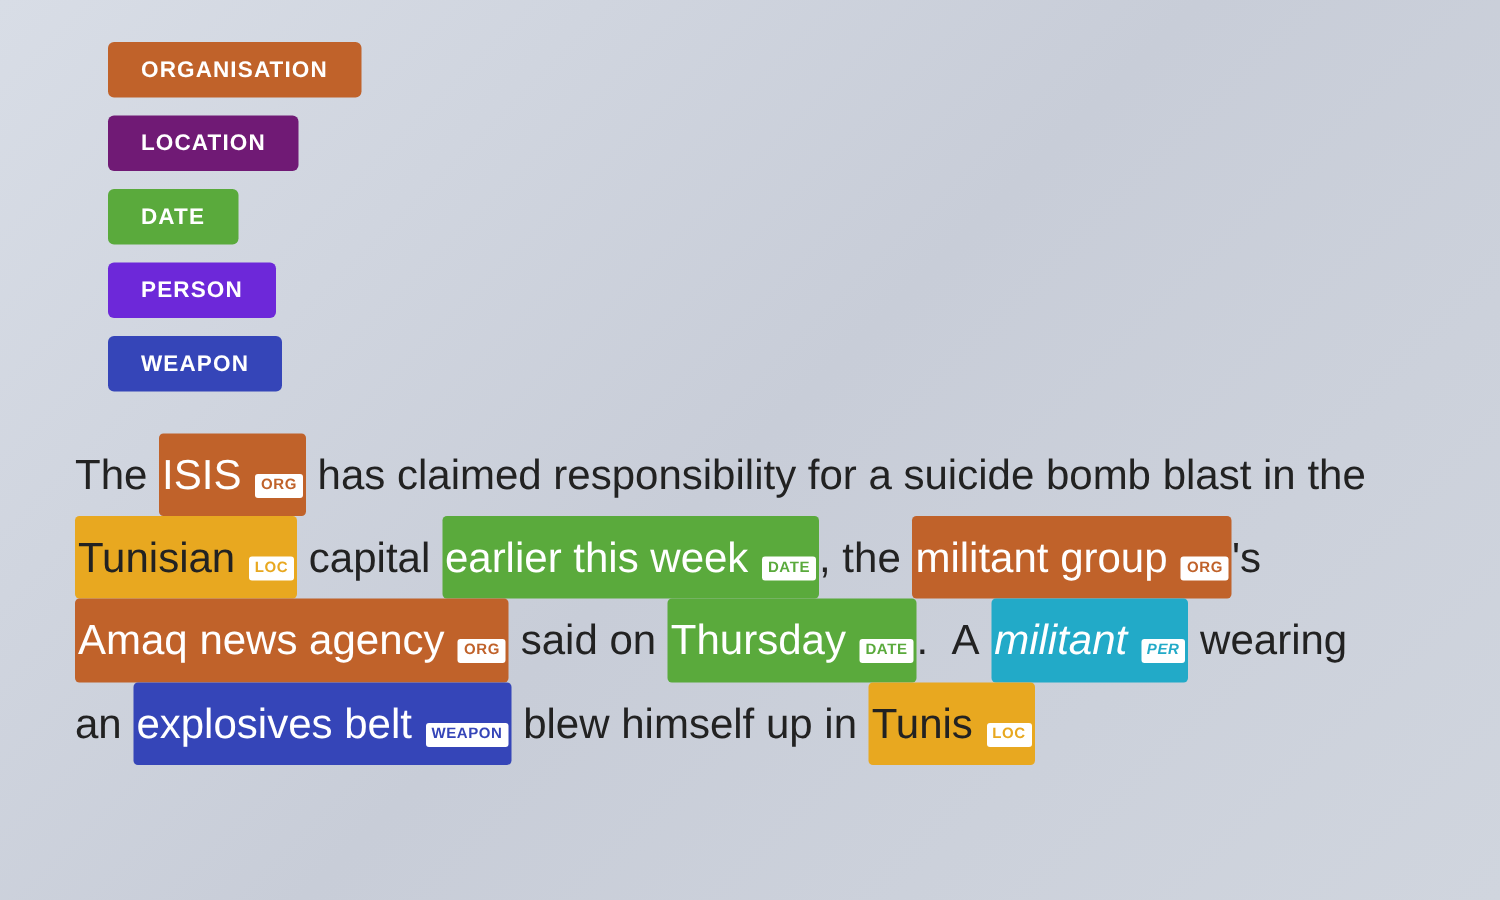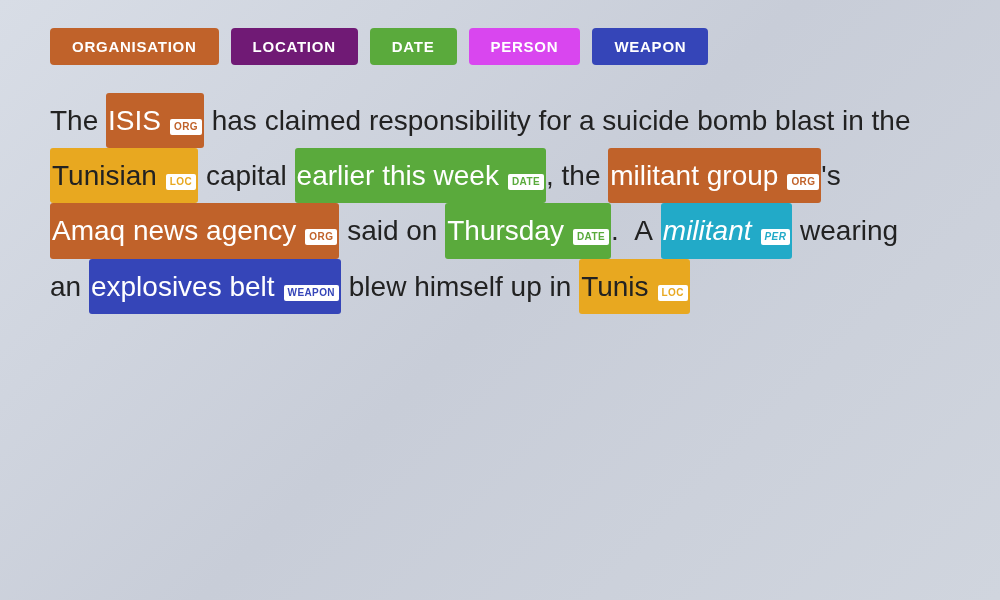--- a/index.html
+++ b/index.html
@@ -10,24 +10,24 @@
       background: linear-gradient(135deg, #d8dde6 0%, #c8cdd8 50%, #d0d5de 100%);
       font-family: 'Segoe UI', Arial, sans-serif;
       display: flex;
       flex-direction: column;
       align-items: flex-start;
       overflow: hidden;
     }
 
     .legend {
       display: flex;
-      flex-direction: row;
+      flex-direction: column;
       gap: 12px;
-      padding: 28px 50px 18px 50px;
-      align-items: flex-end;
+      padding: 28px 50px 18px 72px;
+      align-items: flex-start;
     }
 
     .legend-item {
       padding: 10px 22px;
       border-radius: 4px;
       color: white;
       font-weight: 700;
       font-size: 15px;
       letter-spacing: 0.05em;
     }
@@ -90,21 +90,21 @@
     .weapon-entity {
       background-color: #3545b8;
       color: white;
     }
     .weapon-entity .entity-label { color: #3545b8; }
 
     
     .leg-org { background-color: #c0622a; }
     .leg-loc { background-color: #701a75; }
     .leg-date { background-color: #5aaa3c; }
-    .leg-per { background-color: #d946ef; }
+    .leg-per { background-color: #6d28d9; }
     .leg-weapon { background-color: #3545b8; }
   </style>
 </head>
 <body>
 
 <div class="legend">
   <div class="legend-item leg-org">ORGANISATION</div>
   <div class="legend-item leg-loc">LOCATION</div>
   <div class="legend-item leg-date">DATE</div>
   <div class="legend-item leg-per">PERSON</div>

